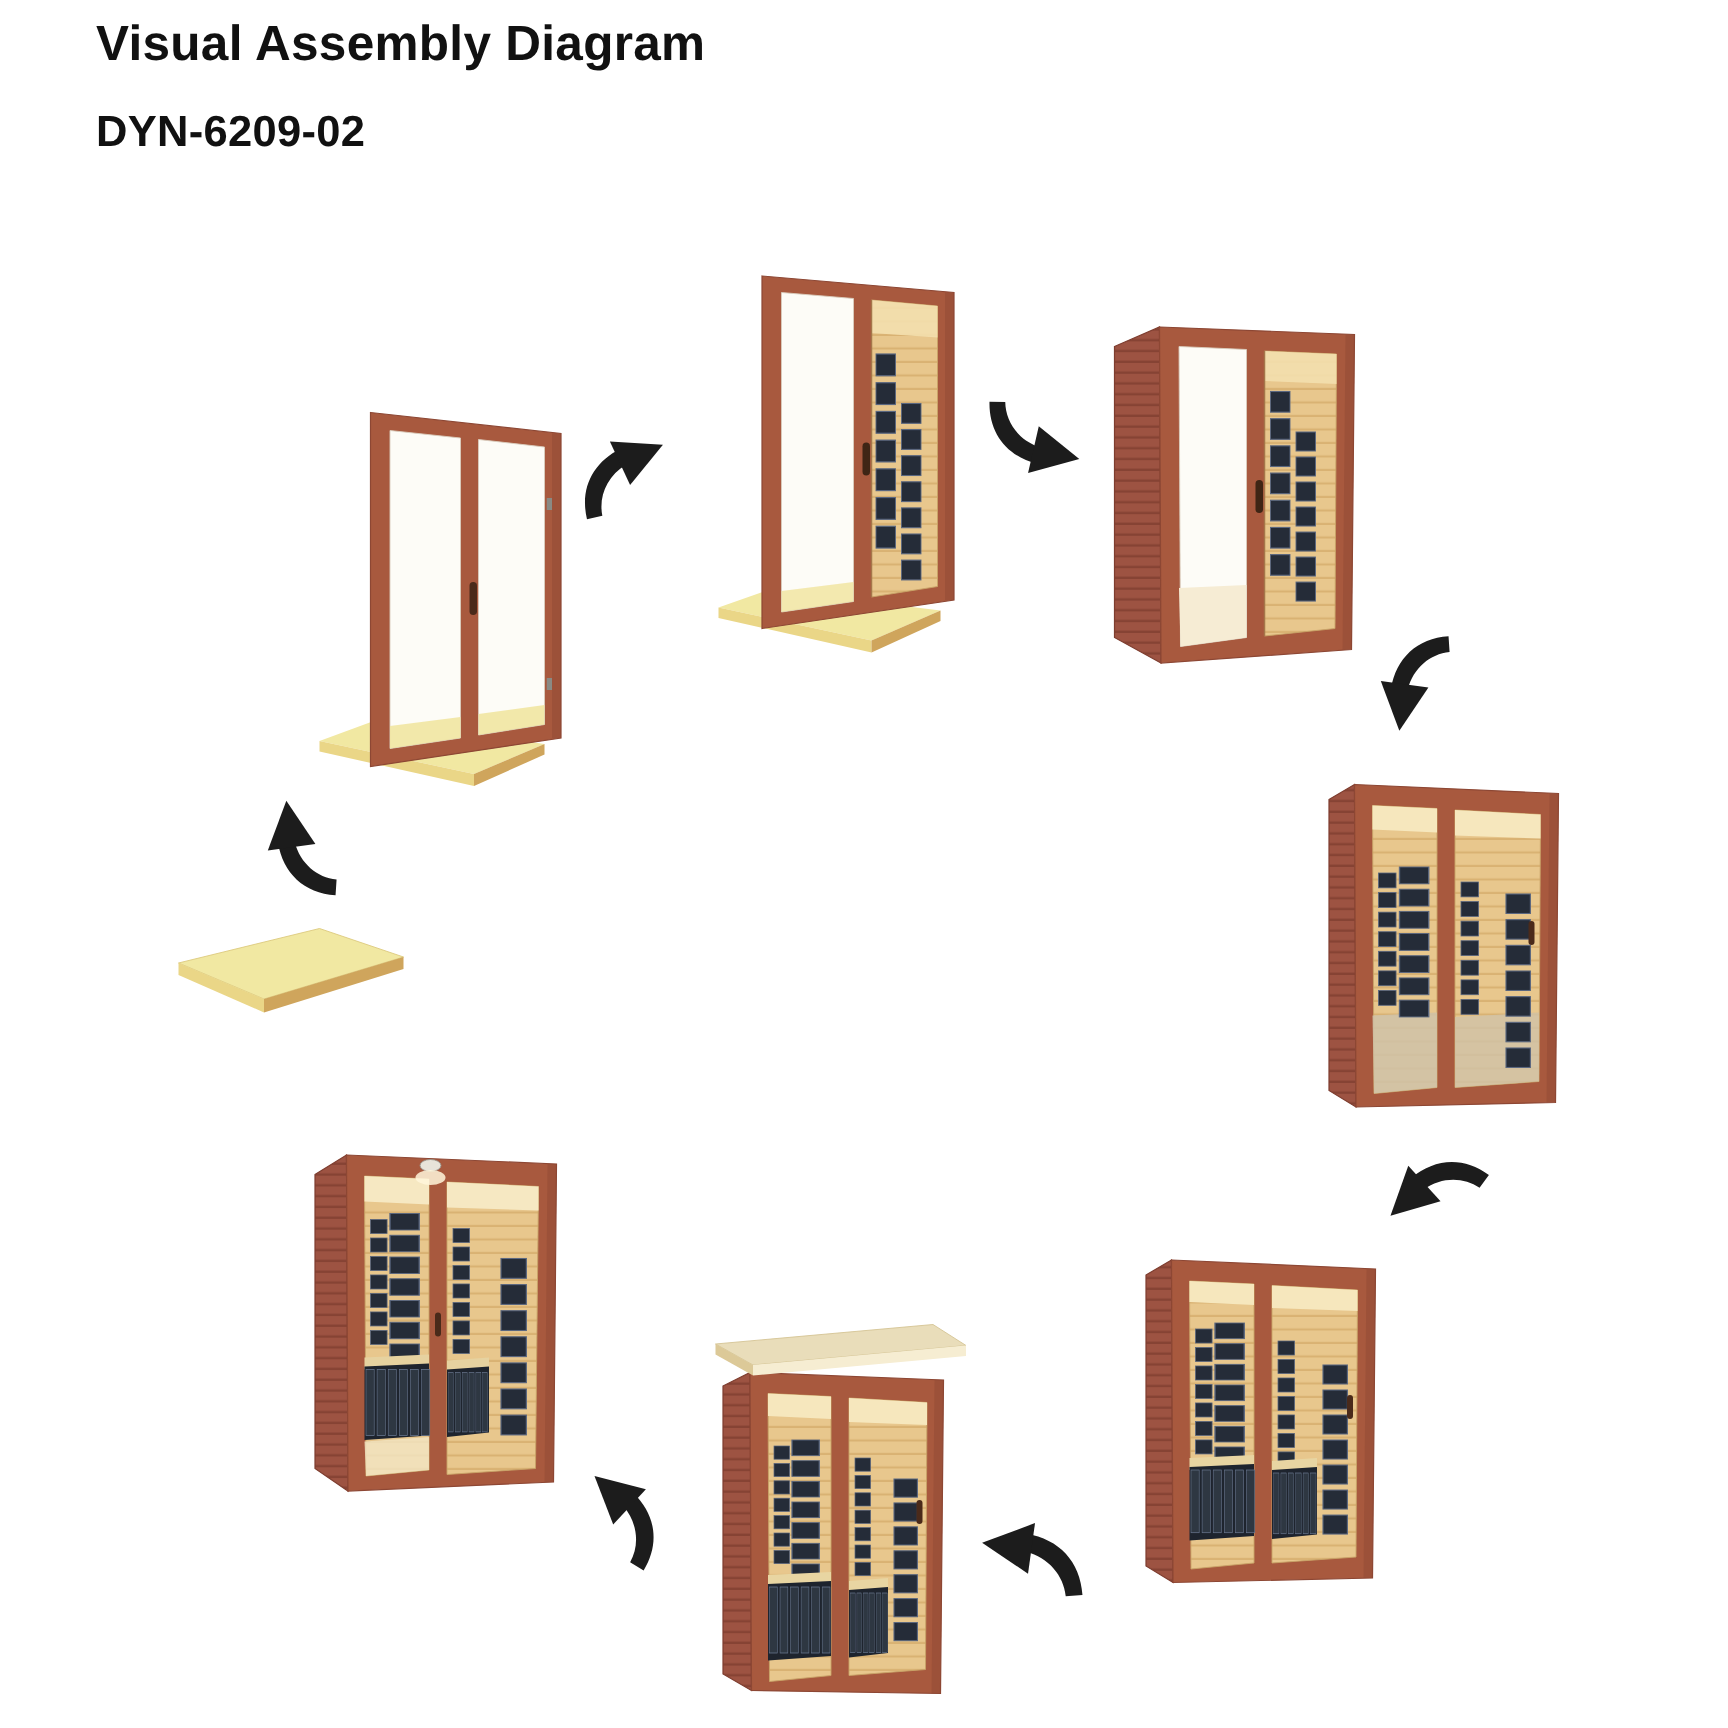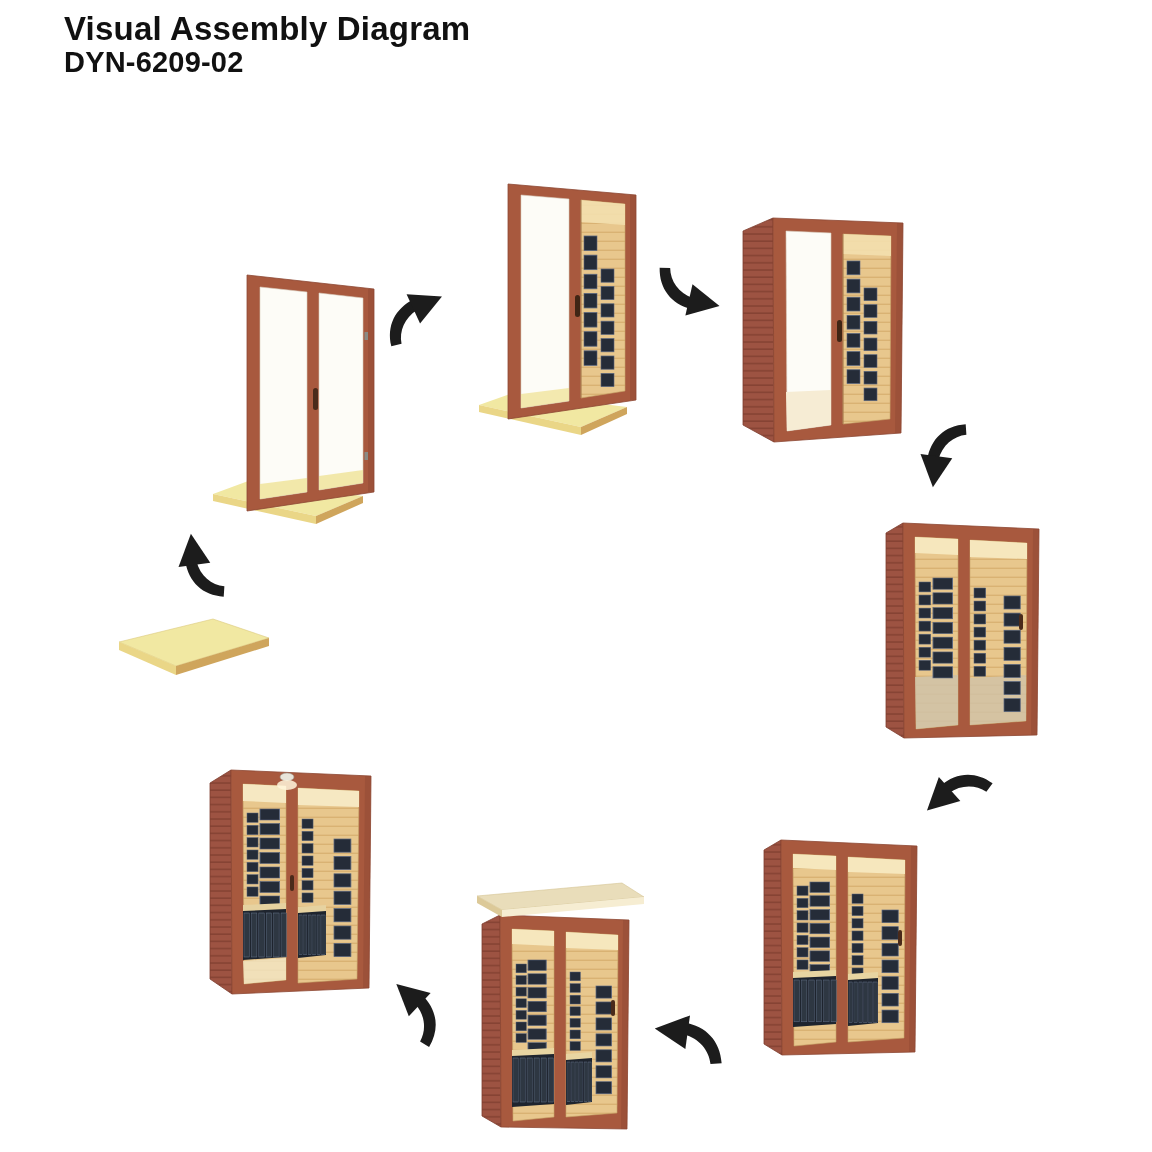--- a/index.html
+++ b/index.html
@@ -19,21 +19,21 @@
     position:relative;width:1152px;height:1152px;
     background:var(--c-background);
     font-family:"Liberation Sans", sans-serif;
     overflow:hidden;
   }
   .title{
     position:absolute;left:64px;top:10px;margin:0;
     font-size:33px;font-weight:700;color:var(--c-text);letter-spacing:0.2px;
   }
   .subtitle{
-    position:absolute;left:64px;top:46px;margin:0;
+    position:absolute;left:64px;top:72px;margin:0;
     font-size:29px;font-weight:700;color:var(--c-text);letter-spacing:0.2px;
   }
   svg.diagram{position:absolute;left:0;top:0;width:1152px;height:1152px;display:block;}
 </style>
 </head>
 <body>
 
 <div class="page">
   <h1 class="title">Visual Assembly Diagram</h1>
   <h2 class="subtitle">DYN-6209-02</h2>

